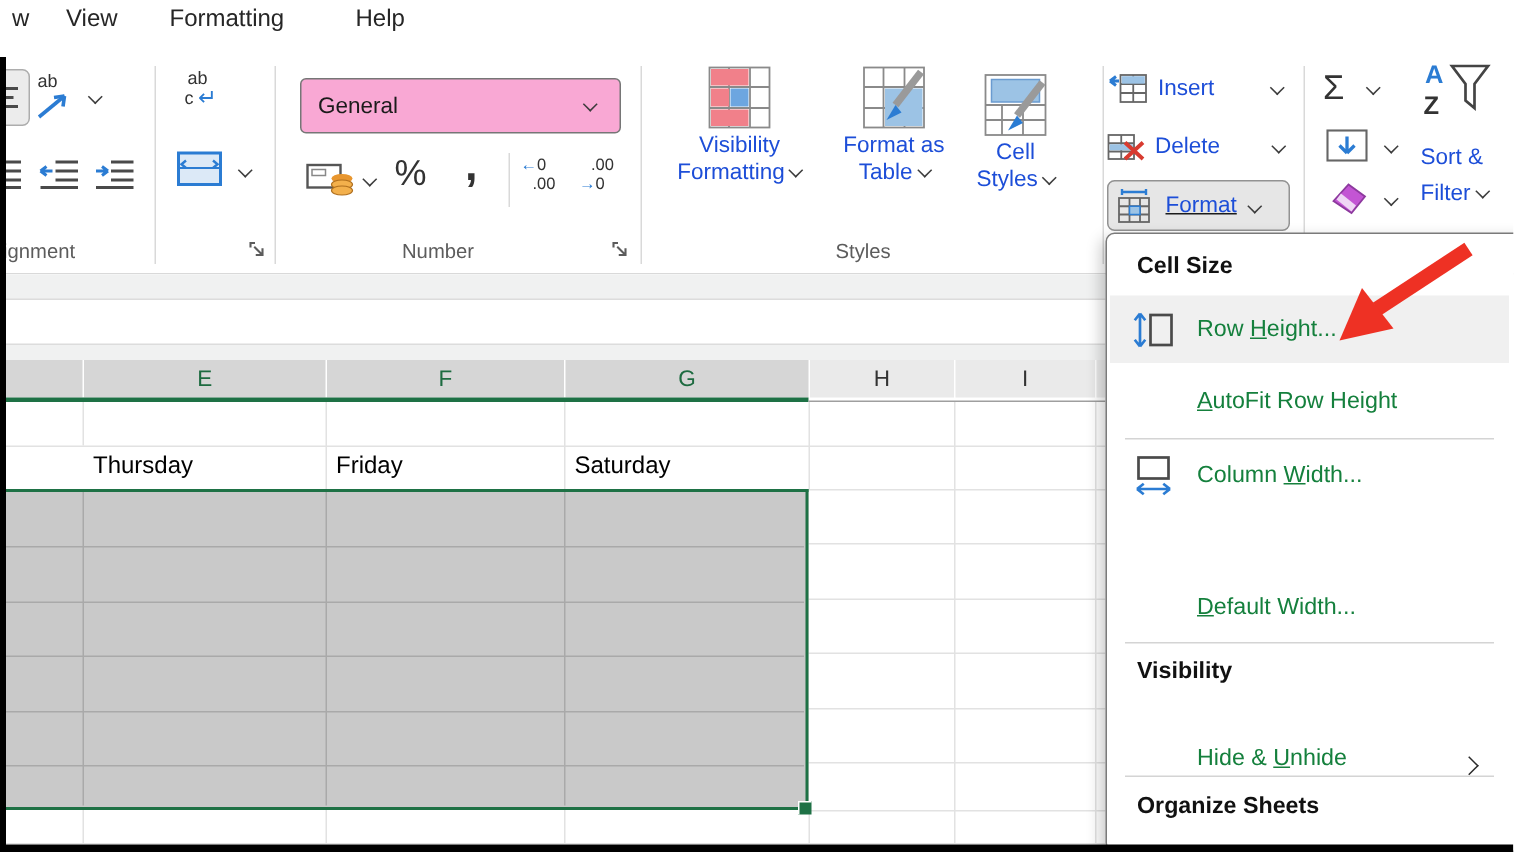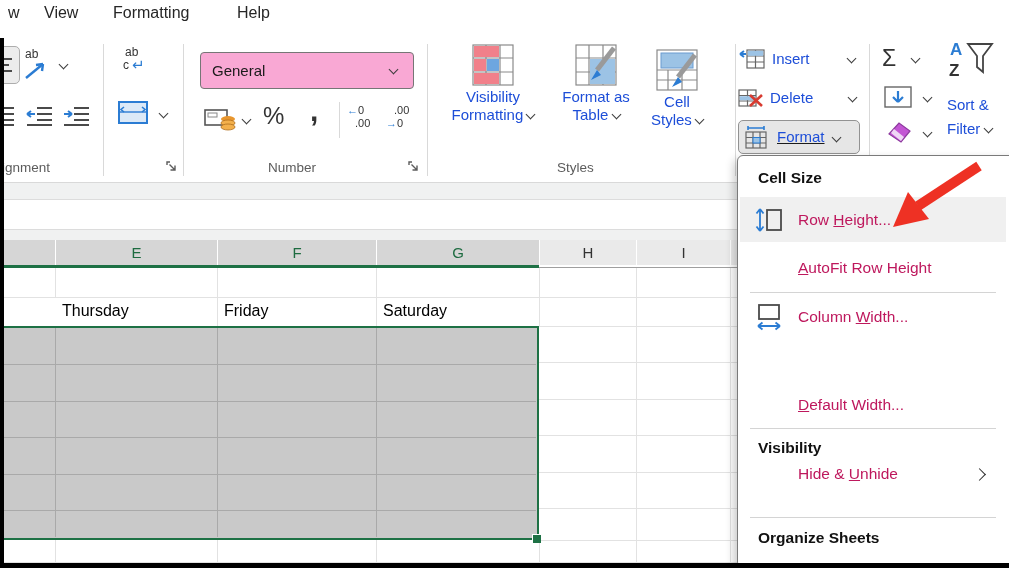--- a/index.html
+++ b/index.html
@@ -6,21 +6,21 @@
   #root{position:relative;width:1009px;height:568px;background:#fff;overflow:hidden;
         font-family:"Liberation Sans","DejaVu Sans",sans-serif;color:#1b1b1b;}
   .abs{position:absolute;}
   .vline{position:absolute;width:1px;background:#d9d9d9;}
   .tab{position:absolute;top:4px;font-size:16px;color:#262626;}
   .grouplabel{position:absolute;font-size:13.5px;color:#5c5c5c;}
   .chv{display:inline-block;width:6px;height:6px;border-right:1.6px solid #3c3c3c;border-bottom:1.6px solid #3c3c3c;transform:rotate(45deg);}
   .chvR{display:inline-block;width:8px;height:8px;border-right:1.8px solid #2a2a2a;border-bottom:1.8px solid #2a2a2a;transform:rotate(-45deg);}
   .btncol{position:absolute;display:flex;flex-direction:column;align-items:center;}
   .btntext{font-size:15px;color:#1d4ed8;line-height:18px;text-align:left;}
-  .menuitem{position:absolute;left:2px;width:266px;display:flex;align-items:center;font-size:15.5px;color:#be185d;}
+  .menuitem{position:absolute;left:2px;width:266px;display:flex;align-items:center;font-size:15.5px;color:#15803d;}
   .menuhdr{position:absolute;left:20px;font-size:15.5px;font-weight:bold;color:#111;}
   .menusep{position:absolute;left:12px;width:246px;height:1px;background:#d4d4d4;}
   .u{text-decoration:underline;}
   .hgrid{position:absolute;height:1px;background:#e2e2e2;}
   .vgrid{position:absolute;width:1px;background:#e2e2e2;}
   .selvline{position:absolute;width:1px;background:#a9a9a9;}
   .selhline{position:absolute;height:1px;background:#a9a9a9;}
   .colhdr{position:absolute;top:57px;height:25px;display:flex;align-items:center;justify-content:center;font-size:15px;}
   .hdrSel{background:#d6d6d6;color:#1d6b40;}
   .hdrNorm{background:#eaeaea;color:#333;}
@@ -317,21 +317,21 @@
 
 
     <div class="menuitem" style="top:227px;height:44px;">
       <span style="margin-left:58px;"><span></span><span class="u">D</span><span>efault Width...</span></span>
     </div>
 
     <div class="menusep" style="top:272px;"></div>
 
     <span class="menuhdr" style="top:283px;text-align:center;">Visibility</span>
 
-    <div class="menuitem" style="top:296px;height:44px;">
+    <div class="menuitem" style="top:315px;height:44px;align-items:flex-end;">
       <span style="margin-left:58px;"><span>Hide &amp; </span><span class="u">U</span><span>nhide</span></span>
       <span class="chvR" style="position:absolute;right:22px;"></span>
     </div>
 
     <div class="menusep" style="top:361px;"></div>
 
     <span class="menuhdr" style="top:373px;">Organize Sheets</span>
   </div>
 
   <svg class="abs" width="160" height="100" style="left:855px;top:145px;z-index:60;" viewBox="0 0 160 100">

